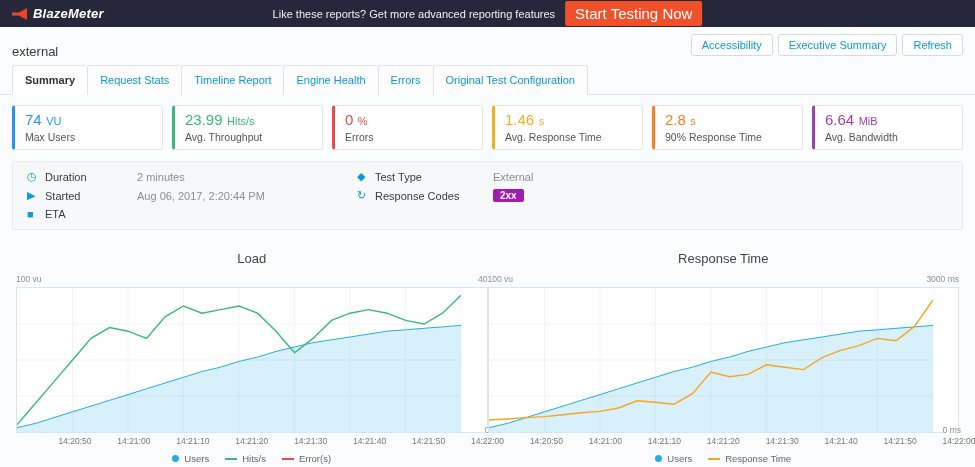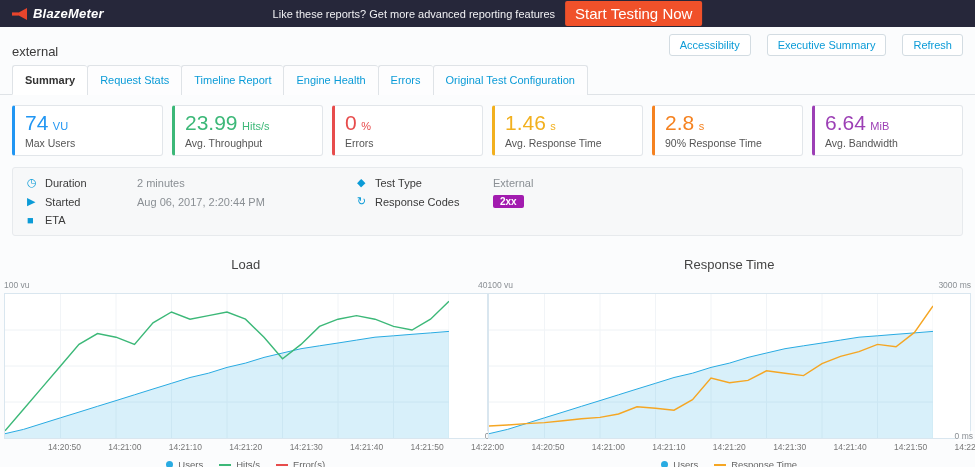--- a/index.html
+++ b/index.html
@@ -17,61 +17,61 @@
   .brand-text { color: #fff; font-size: 13px; font-weight: bold; font-style: italic; letter-spacing: .2px; }
   .promo-group { position: absolute; left: 50%; transform: translateX(-50%); display: flex; align-items: center; gap: 10px; }
   .promo-text { color: #f0f0f3; font-size: 11px; }
   .cta {
     background: #f0512a; color: #fff; border: none; border-radius: 2px;
     font-size: 15px; padding: 4px 10px; cursor: pointer; font-family: inherit;
   }
   
   .page-head { display: flex; justify-content: space-between; align-items: flex-end; padding: 7px 12px 6px; }
   .page-title { font-size: 13px; color: #3a3a3a; padding-top: 10px; }
-  .head-actions { display: flex; gap: 16px; align-self: flex-start; }
+  .head-actions { display: flex; gap: 5px; align-self: flex-start; }
   .head-actions button {
     background: #fff; border: 1px solid #d3dce2; border-radius: 3px; color: #0b9bd7;
     font-size: 11px; padding: 4px 10px; cursor: pointer; font-family: inherit;
   }
   
   .tabs { display: flex; padding: 0 12px; border-bottom: 1px solid #dfe3e7; }
   .tab {
     font-size: 11px; color: #0b9bd7; padding: 8px 12px; cursor: pointer;
     border: 1px solid #dfe3e7; border-bottom: none; border-right: none;
     background: #fdfdfe; border-radius: 3px 3px 0 0; margin-bottom: -1px;
   }
   .tab:last-child { border-right: 1px solid #dfe3e7; }
   .tab.active { background: #fff; color: #333; font-weight: bold; border-bottom: 1px solid #fff; }
   
   .kpis { display: flex; gap: 9px; padding: 10px 12px 6px; }
   .kpi {
     flex: 1; background: #fff; border: 1px solid #e2e6ea; border-left-width: 3px;
     border-radius: 3px; padding: 5px 10px 6px;
   }
-  .kpi-value { font-size: 21px; }
+  .kpi-value { font-size: 15px; }
   .kpi-unit { font-size: 11px; }
   .kpi-label { font-size: 10.5px; color: #555; margin-top: 2px; }
   
   .info-panel {
     margin: 5px 12px; background: #f7f8f9; border: 1px solid #e7eaed; border-radius: 3px;
     padding: 8px 14px 9px; display: flex;
   }
   .info-col { display: flex; flex-direction: column; gap: 6px; }
   .info-col.left { width: 330px; }
   .info-row { display: flex; align-items: center; font-size: 11px; }
   .info-icon { color: #0b9bd7; width: 18px; font-size: 11px; font-style: normal; }
   .info-label { color: #3a3a3a; width: 92px; }
   .info-col.right .info-label { width: 118px; }
   .info-value { color: #8a8f94; }
   .badge-2xx {
     background: #a21caf; color: #fff; font-size: 10px; padding: 1px 7px;
     border-radius: 2px; font-weight: bold;
   }
   
-  .charts { display: flex; padding: 6px 4px 0; }
+  .charts { display: flex; padding: 6px 16px 0; }
   .chart { flex: 1; min-width: 0; }
   .chart-title { text-align: center; font-size: 13px; color: #444; margin: 10px 0 8px; }
   .plot-wrap { position: relative; padding-top: 13px; }
   .ax { position: absolute; font-size: 8.5px; color: #8a8f94; }
   .ax.tl { left: 0; top: 0; }
   .ax.tr { right: 0; top: 0; }
   .ax.br { right: -2px; bottom: 14px; background: rgba(255,255,255,.7); }
   .plot { height: 146px; border: 1px solid #d9e6ef; background: #fff; }
   .plot svg { display: block; }
   .xticks { position: relative; height: 13px; margin-top: 3px; }

